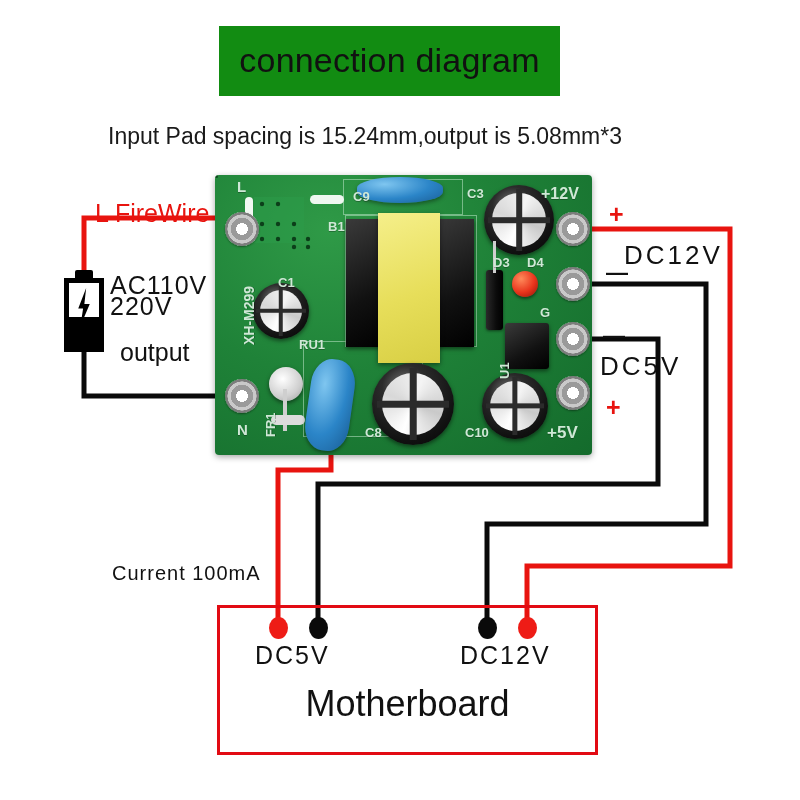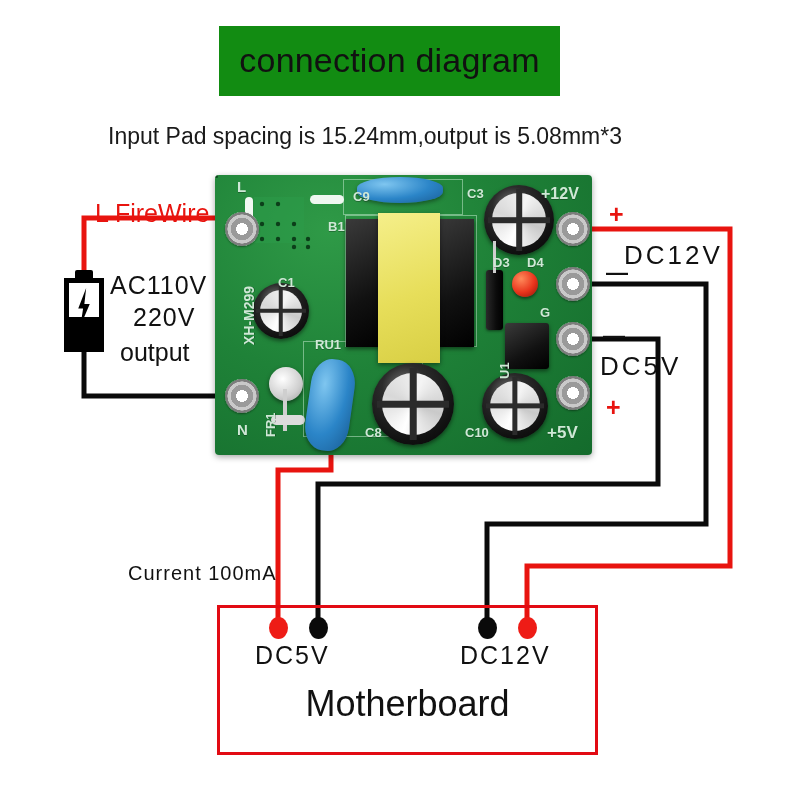--- a/index.html
+++ b/index.html
@@ -248,21 +248,21 @@
     <div class="pad" style="left:341px;top:37px;"></div>
     <div class="pad" style="left:341px;top:92px;"></div>
     <div class="pad" style="left:341px;top:147px;"></div>
     <div class="pad" style="left:341px;top:201px;"></div>
 
     <div class="silk" style="left:22px;top:3px;font-size:15px;">L</div>
     <div class="silk" style="left:22px;top:246px;font-size:15px;">N</div>
     <div class="silk" style="left:138px;top:14px;">C9</div>
     <div class="silk" style="left:113px;top:44px;">B1</div>
     <div class="silk" style="left:63px;top:100px;">C1</div>
-    <div class="silk" style="left:100px;top:162px;text-align:right;">RU1</div>
+    <div class="silk" style="left:84px;top:162px;text-align:right;">RU1</div>
     <div class="silk v" style="left:48px;top:262px;">FR1</div>
     <div class="silk" style="left:252px;top:11px;">C3</div>
     <div class="silk" style="left:326px;top:10px;font-size:16px;">+12V</div>
     <div class="silk" style="left:278px;top:80px;">D3</div>
     <div class="silk" style="left:312px;top:80px;">D4</div>
     <div class="silk" style="left:325px;top:130px;">G</div>
     <div class="silk v" style="left:282px;top:204px;">U1</div>
     <div class="silk" style="left:250px;top:250px;">C10</div>
     <div class="silk" style="left:150px;top:250px;">C8</div>
     <div class="silk" style="left:332px;top:248px;font-size:17px;">+5V</div>
@@ -273,33 +273,33 @@
     <div class="cap"></div>
     <div class="body">
       <div class="fill" style="left:0;bottom:0;width:30px;height:30px;"></div>
     </div>
     <div class="bolt"></div>
   </div>
 
   <div class="lbl red" style="left:95px;top:192px;font-size:25px;">L FireWire</div>
 
   <div class="lbl" style="left:110px;top:271px;font-size:25px;letter-spacing:1px;">AC110V</div>
-  <div class="lbl" style="left:110px;top:303px;font-size:25px;letter-spacing:1px;margin-left:23px;">220V</div>
+  <div class="lbl" style="left:110px;top:292px;font-size:25px;letter-spacing:1px;">220V</div>
   <div class="lbl" style="left:120px;top:338px;font-size:25px;">output</div>
 
 
   <div class="sign red" style="left:609px;top:202px;">+</div>
   <div class="lbl" style="left:624px;top:240px;font-size:26px;letter-spacing:3px;">DC12V</div>
   <div class="sign" style="left:606px;top:262px;font-size:22px;">—</div>
 
   <div class="sign" style="left:603px;top:325px;font-size:22px;">—</div>
   <div class="lbl" style="left:600px;top:351px;font-size:26px;letter-spacing:3px;">DC5V</div>
   <div class="sign red" style="left:606px;top:395px;">+</div>
 
-  <div class="lbl" style="left:112px;top:562px;font-size:20px;letter-spacing:1px;margin-left:16px;">Current 100mA</div>
+  <div class="lbl" style="left:112px;top:562px;font-size:20px;letter-spacing:1px;">Current 100mA</div>
 
   <div class="mb">
     <div class="mb-title">Motherboard</div>
   </div>
 
   <div class="node red" style="left:269px;top:617px;"></div>
   <div class="node black" style="left:309px;top:617px;"></div>
   <div class="node black" style="left:478px;top:617px;"></div>
   <div class="node red" style="left:518px;top:617px;"></div>
 

